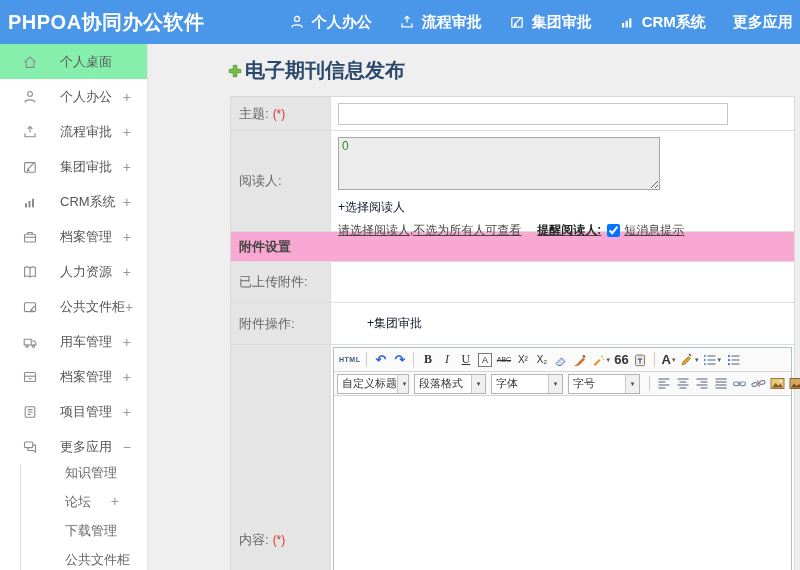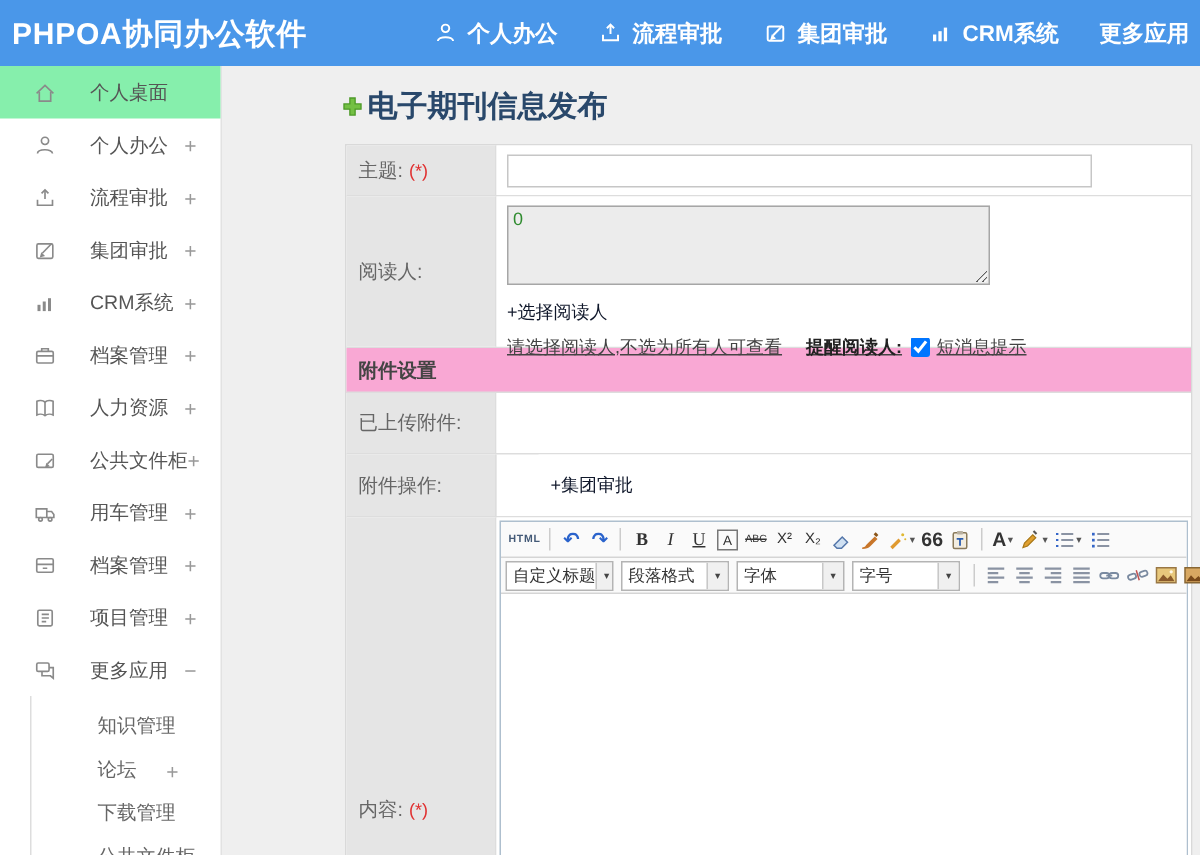--- a/index.html
+++ b/index.html
@@ -20,21 +20,21 @@
 
   
   .sidebar { position:absolute; top:44px; left:0; width:148px; bottom:0;
     background:#fff; border-right:1px solid #e2e2e2; z-index:4; }
   .side-item { height:35px; display:flex; align-items:center; padding:0 16px 0 22px;
     font-size:13px; color:#555; cursor:pointer; white-space:nowrap; }
   .side-item.active { background:#86efac; }
   .side-item .sicon { width:16px; height:16px; margin-right:22px; flex:0 0 16px; }
   .side-item .expand { margin-left:auto; color:#999; font-size:14px; font-weight:normal; }
   .sub-list { margin-left:20px; border-left:1px solid #ddd; }
-  .sub-item { height:29px; display:flex; align-items:flex-end; padding:0 28px 0 44px;
+  .sub-item { height:29px; display:flex; align-items:flex-start; padding:0 28px 0 44px;
     font-size:13px; color:#666; cursor:pointer; white-space:nowrap; }
   .sub-item .expand { margin-left:auto; color:#999; font-size:14px; }
 
   
   .main { position:absolute; left:149px; top:44px; right:0; bottom:0; background:#efefef; }
   .page-title { display:flex; align-items:center; margin:13px 0 0 79px;
     font-size:20px; font-weight:bold; color:#29486b; }
   .page-title svg { margin-right:3px; }
 
   .form-table { position:absolute; left:81px; top:52px; right:5px; height:640px;

